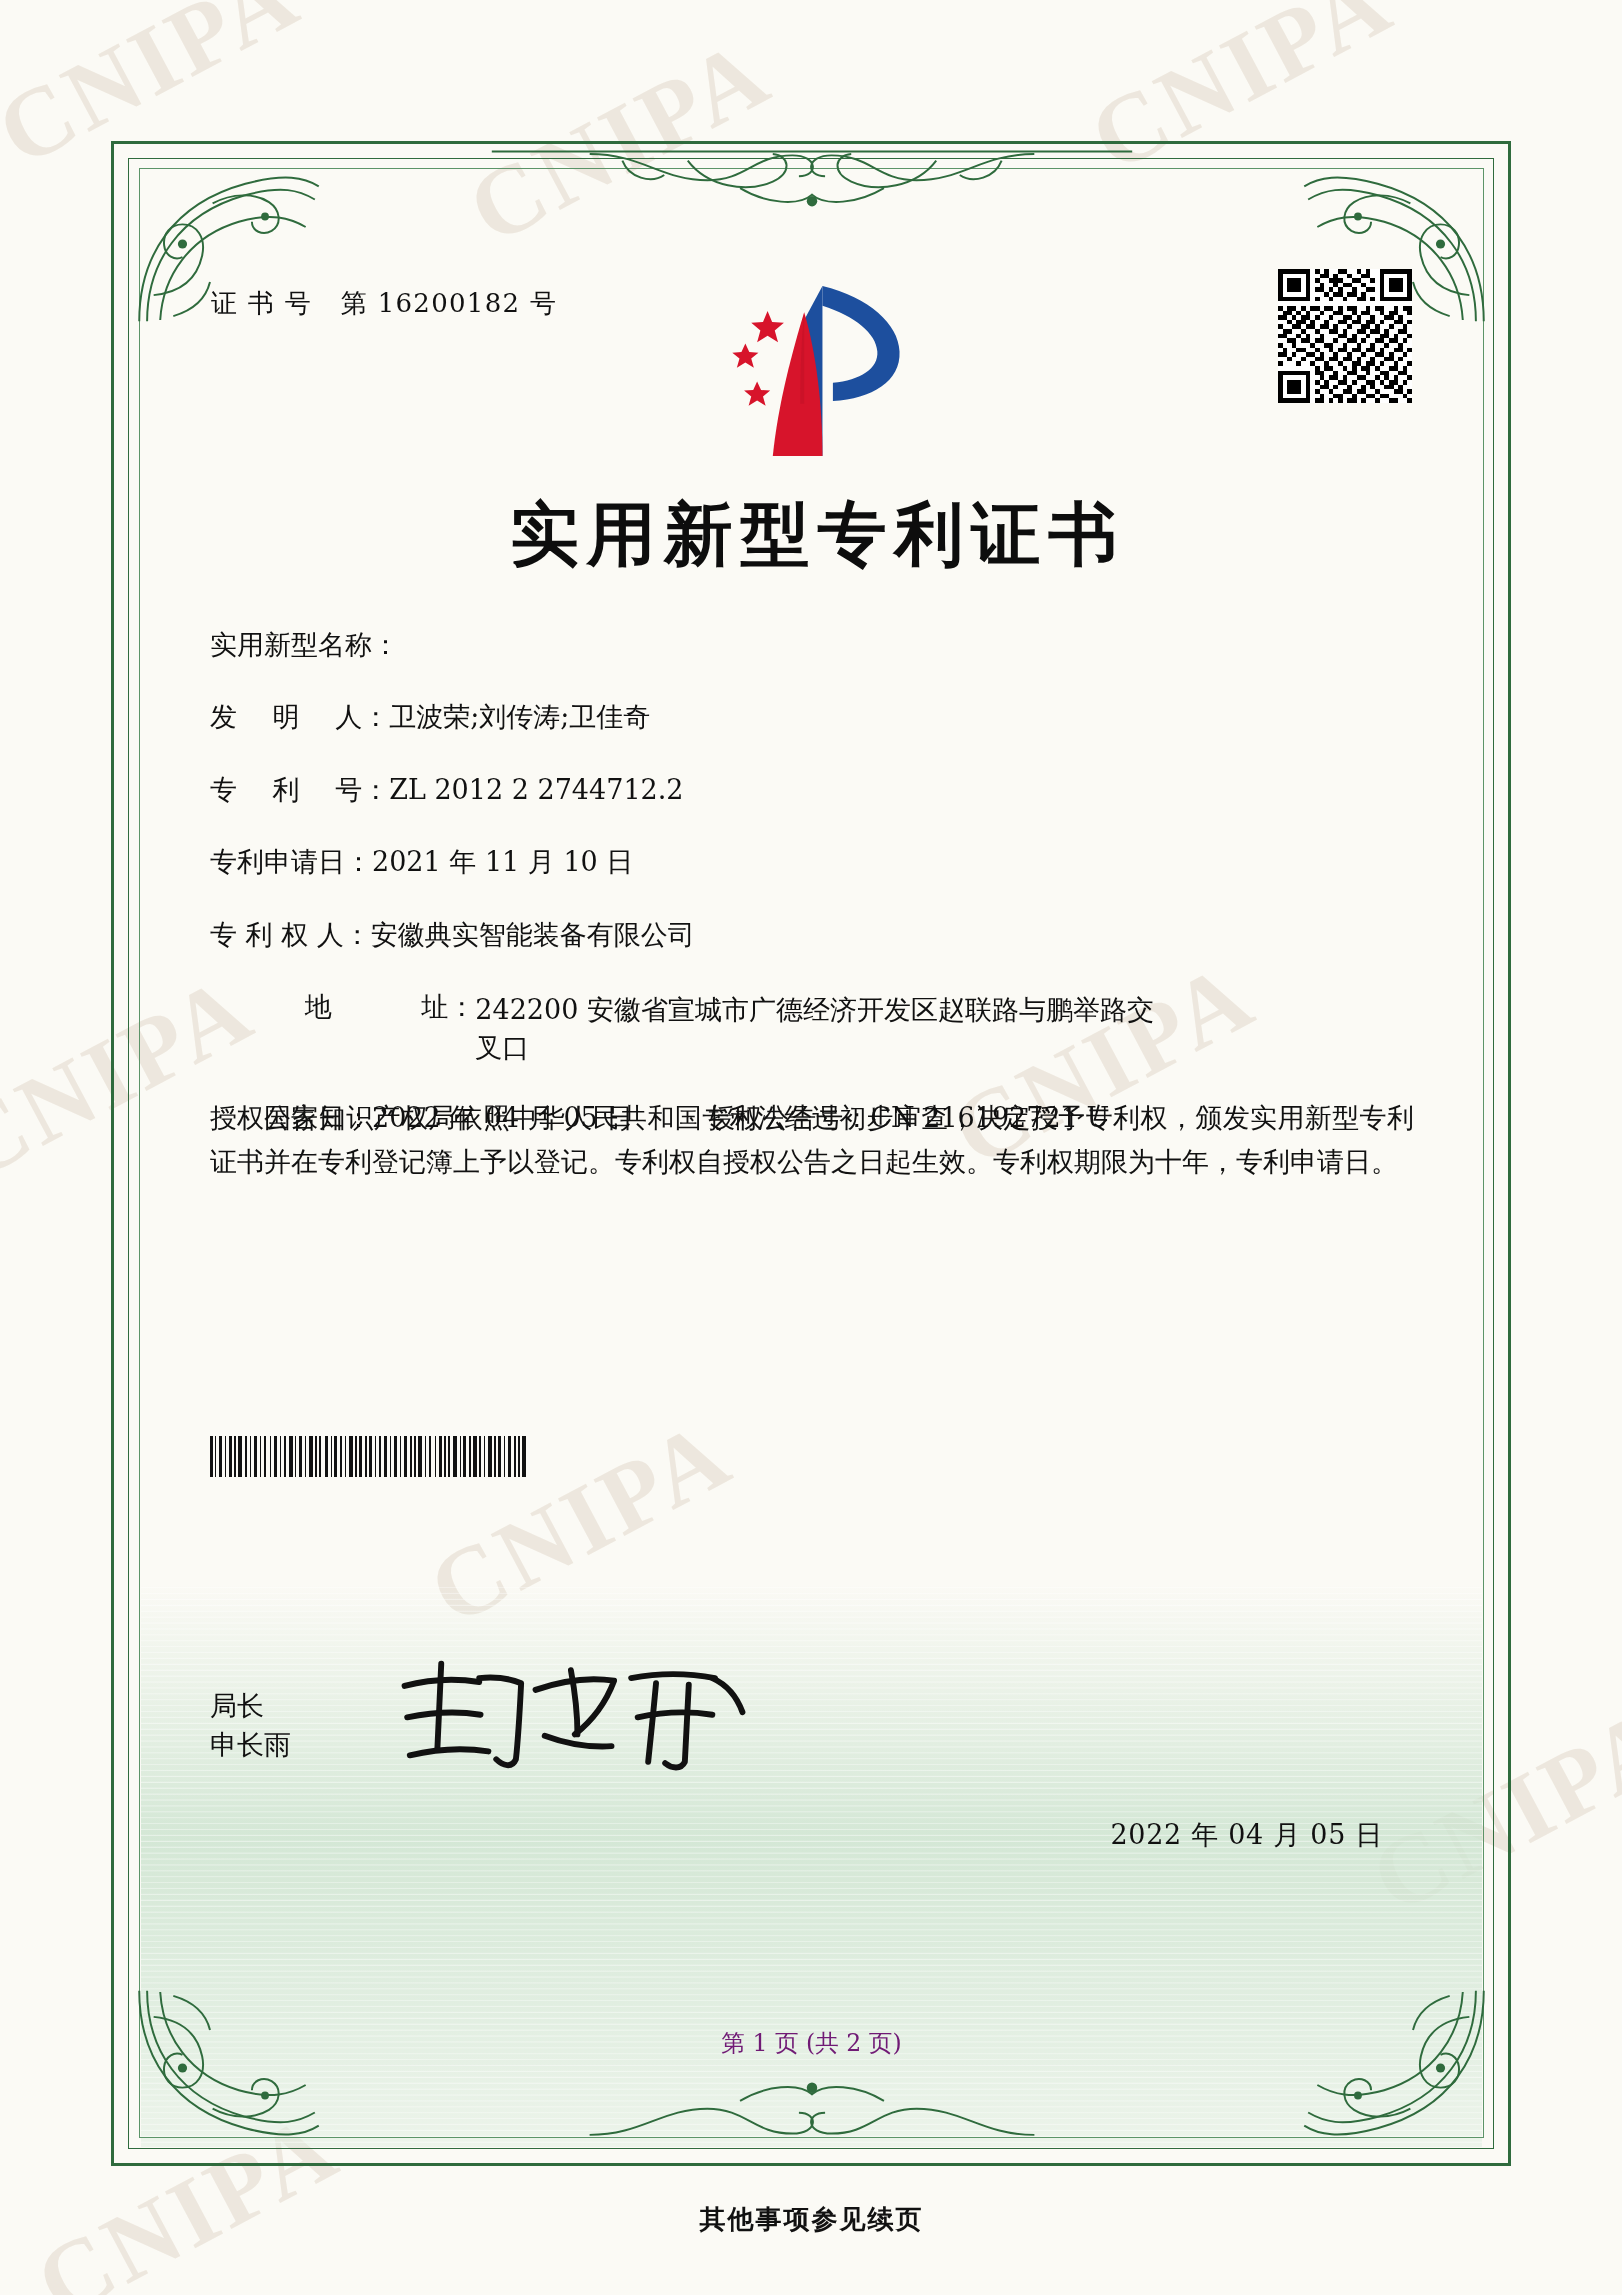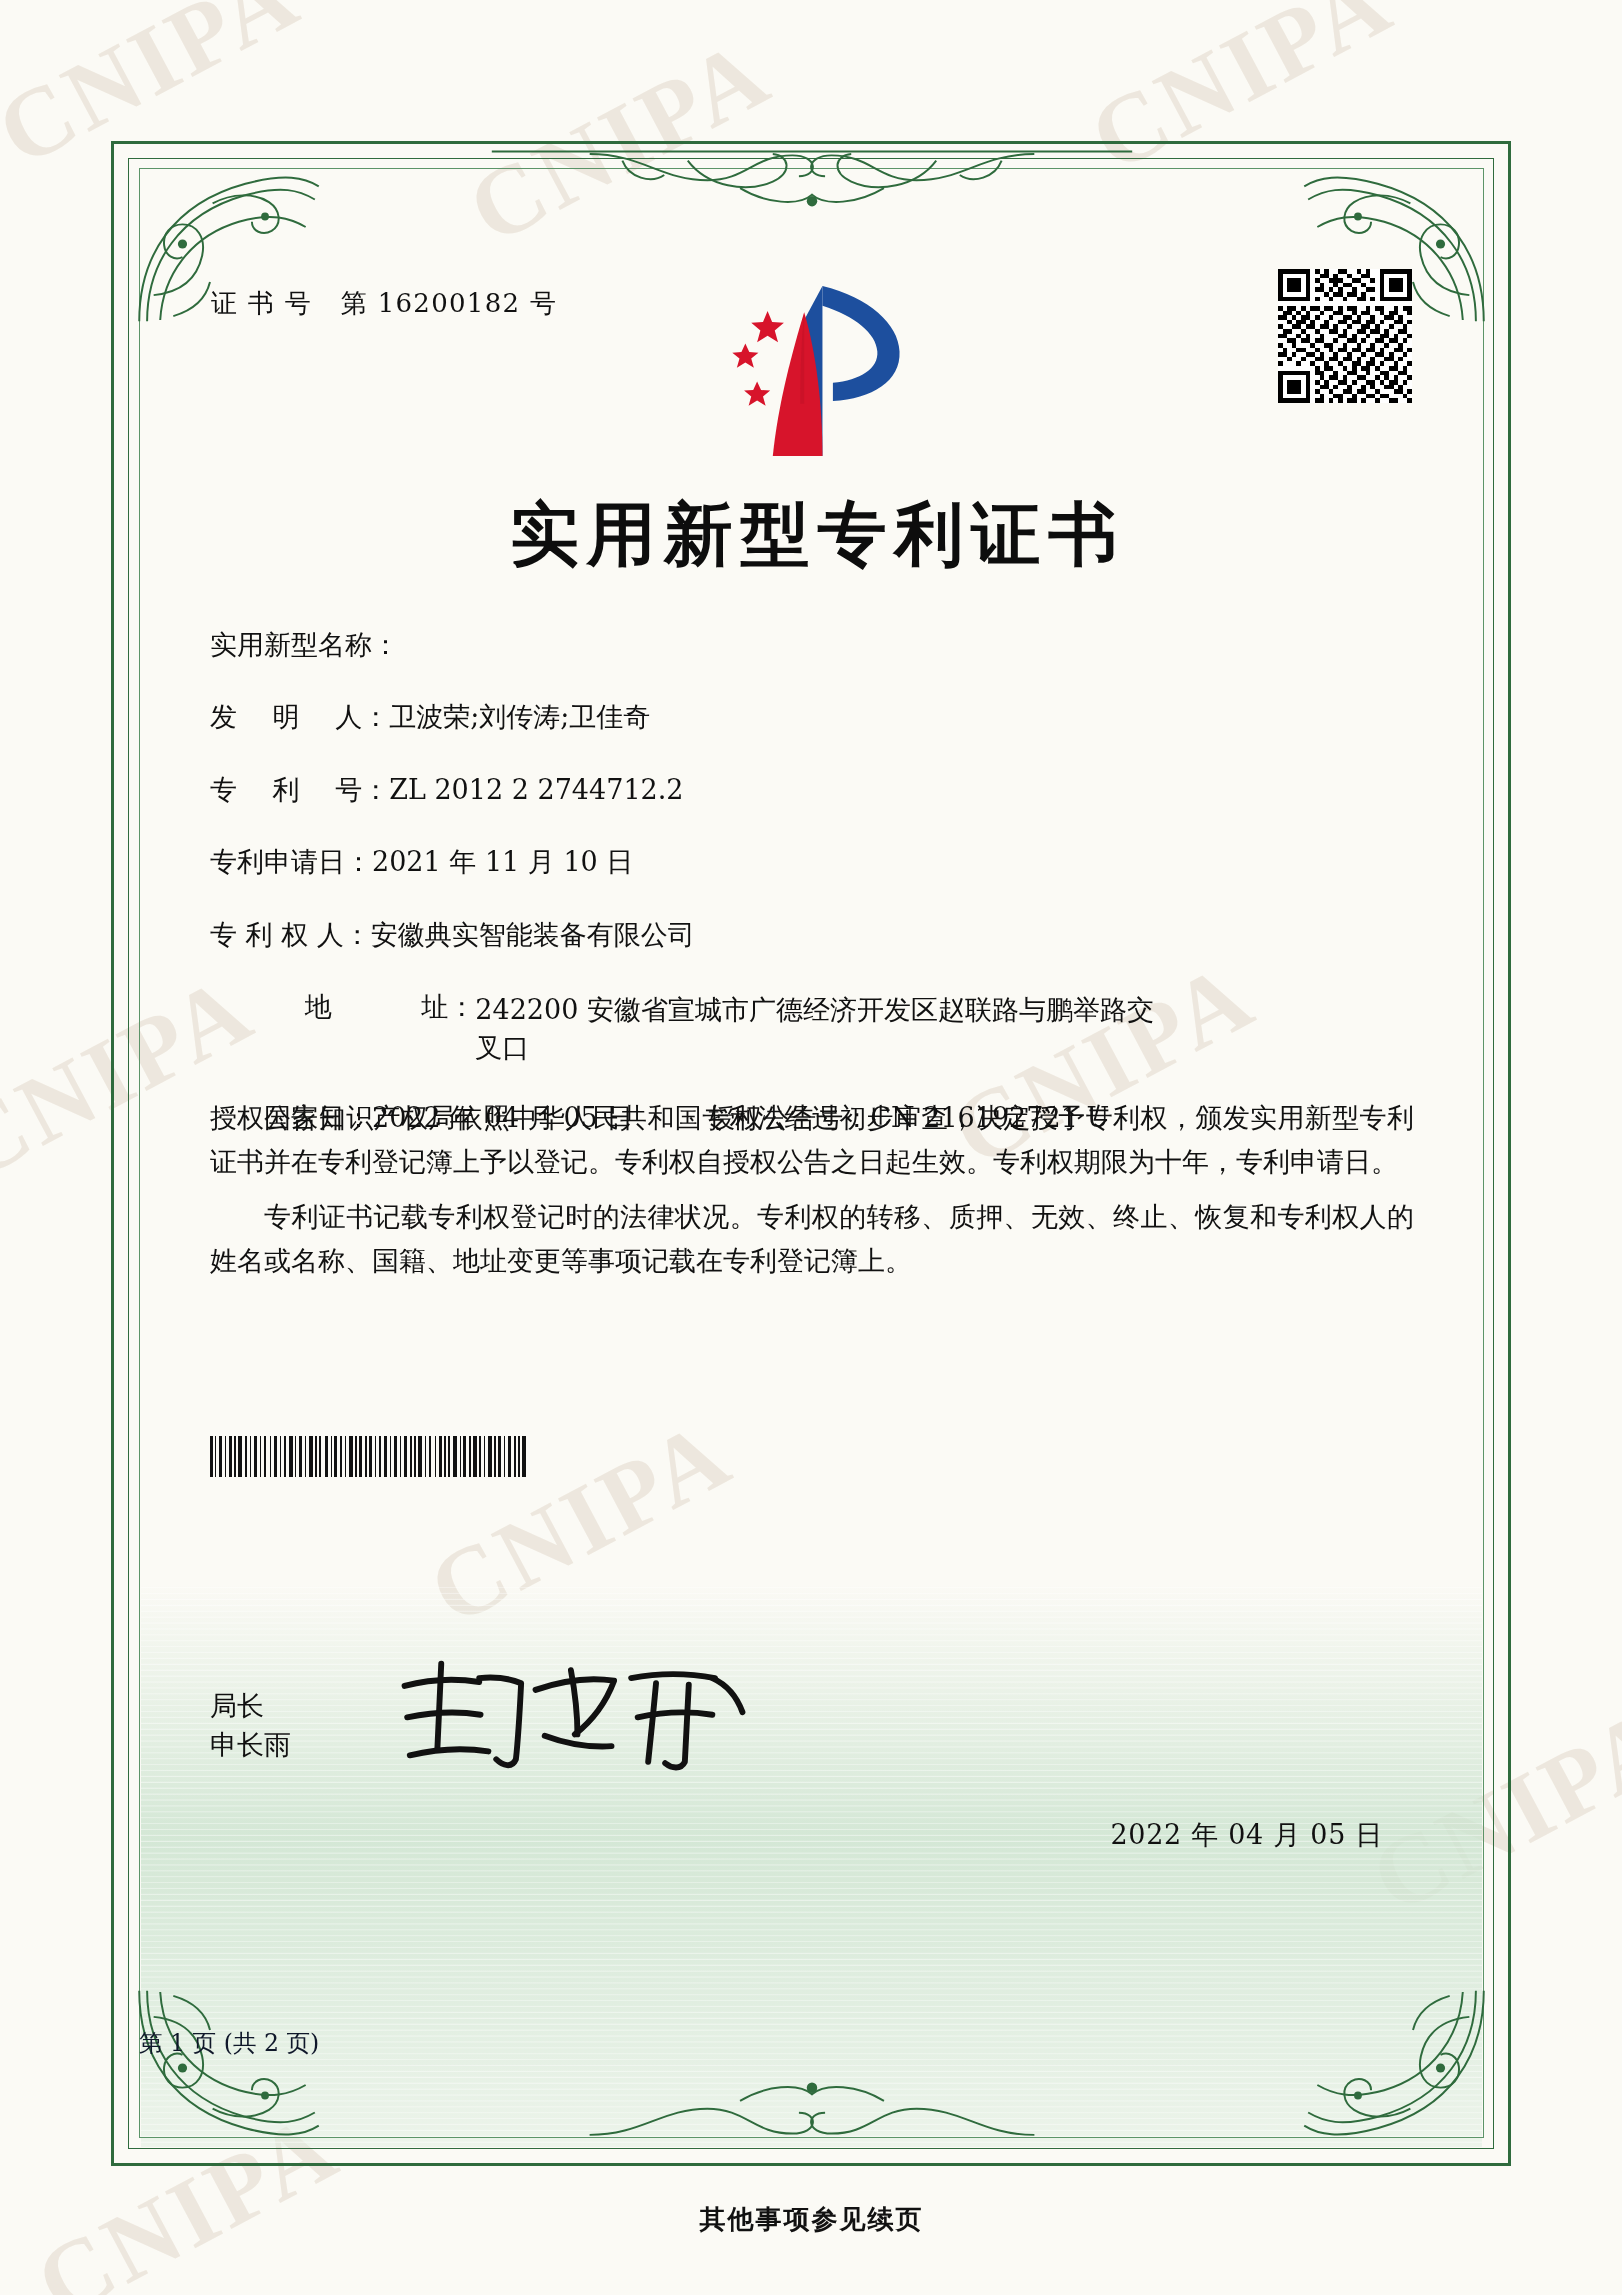--- a/index.html
+++ b/index.html
@@ -234,23 +234,23 @@
     font-size: 27px;
     color: #111;
     letter-spacing: 0.7px;
   }
 
   .page-no {
     position: absolute;
     left: 0;
     right: 0;
     bottom: 79px;
-    text-align: left;
+    text-align: center;
     font-size: 23.6px;
-    color: #0f172a;
+    color: #701a75;
   }
 
   .footer-note {
     position: absolute;
     left: 0;
     right: 0;
     bottom: 58px;
     text-align: center;
     font-size: 26px;
     font-weight: bold;
@@ -647,21 +647,20 @@
         <span class="f-label">授权公告日：</span>
         <span class="f-value">2022 年 04 月 05 日</span>
         <span class="col-gap"></span>
         <span class="f-label">授权公告号：</span>
         <span class="f-value">CN 216192721 U</span>
       </div>
     </div>
 
     <div class="paras">
       <p>国家知识产权局依照中华人民共和国专利法经过初步审查，决定授予专利权，颁发实用新型专利证书并在专利登记簿上予以登记。专利权自授权公告之日起生效。专利权期限为十年，专利申请日。</p>
-      <p>专利证书记载专利权登记时的法律状况。专利权的转移、质押、无效、终止、恢复和专利权人的姓名或名称、国籍、地址变更等事项记载在专利登记簿上。</p>
     </div>
 
     <svg class="barcode" viewBox="0 0 510 62" shape-rendering="crispEdges">
       <rect width="510" height="62" fill="transparent"></rect>
       <g fill="#111">
         <rect x="0" y="0" width="4" height="62"></rect>
           <rect x="7" y="0" width="2" height="62"></rect>
         <rect x="13" y="0" width="6" height="62"></rect>
           <rect x="23" y="0" width="2" height="62"></rect>
         <rect x="29" y="0" width="4" height="62"></rect>

